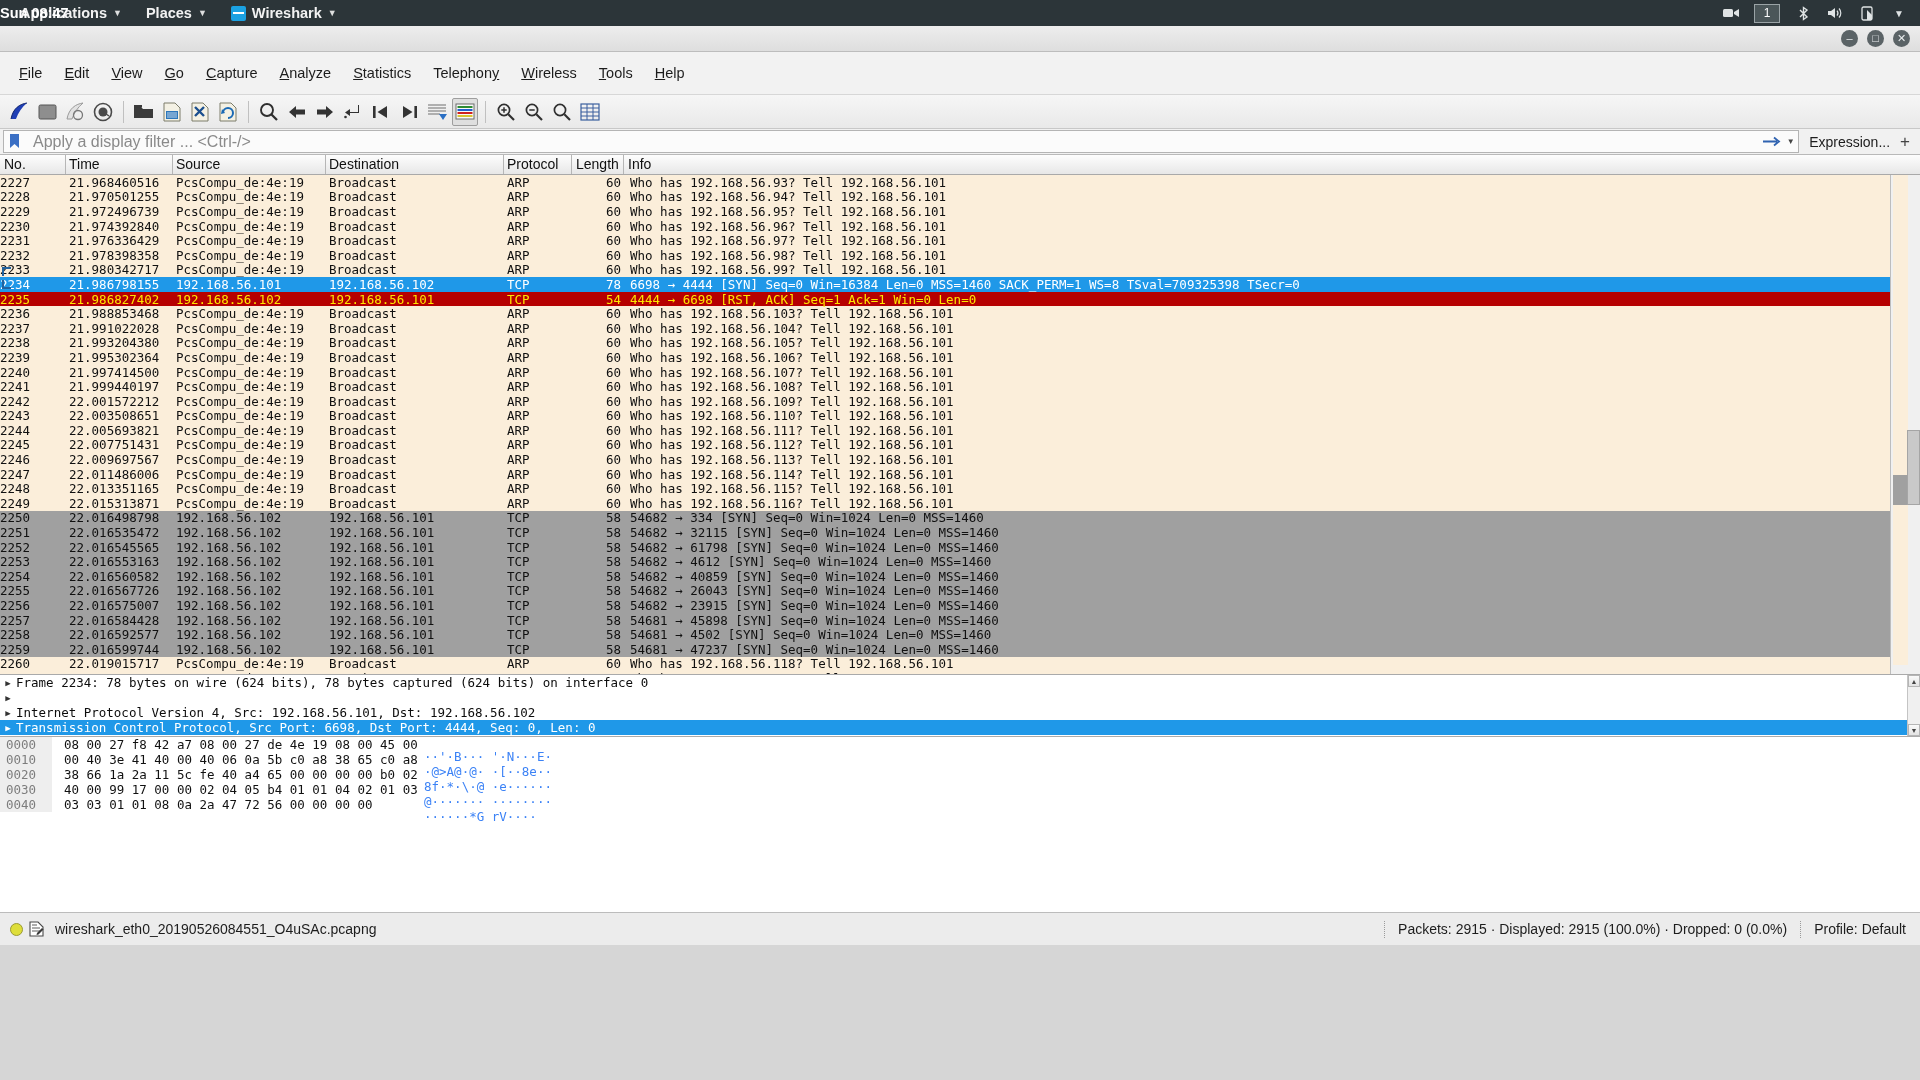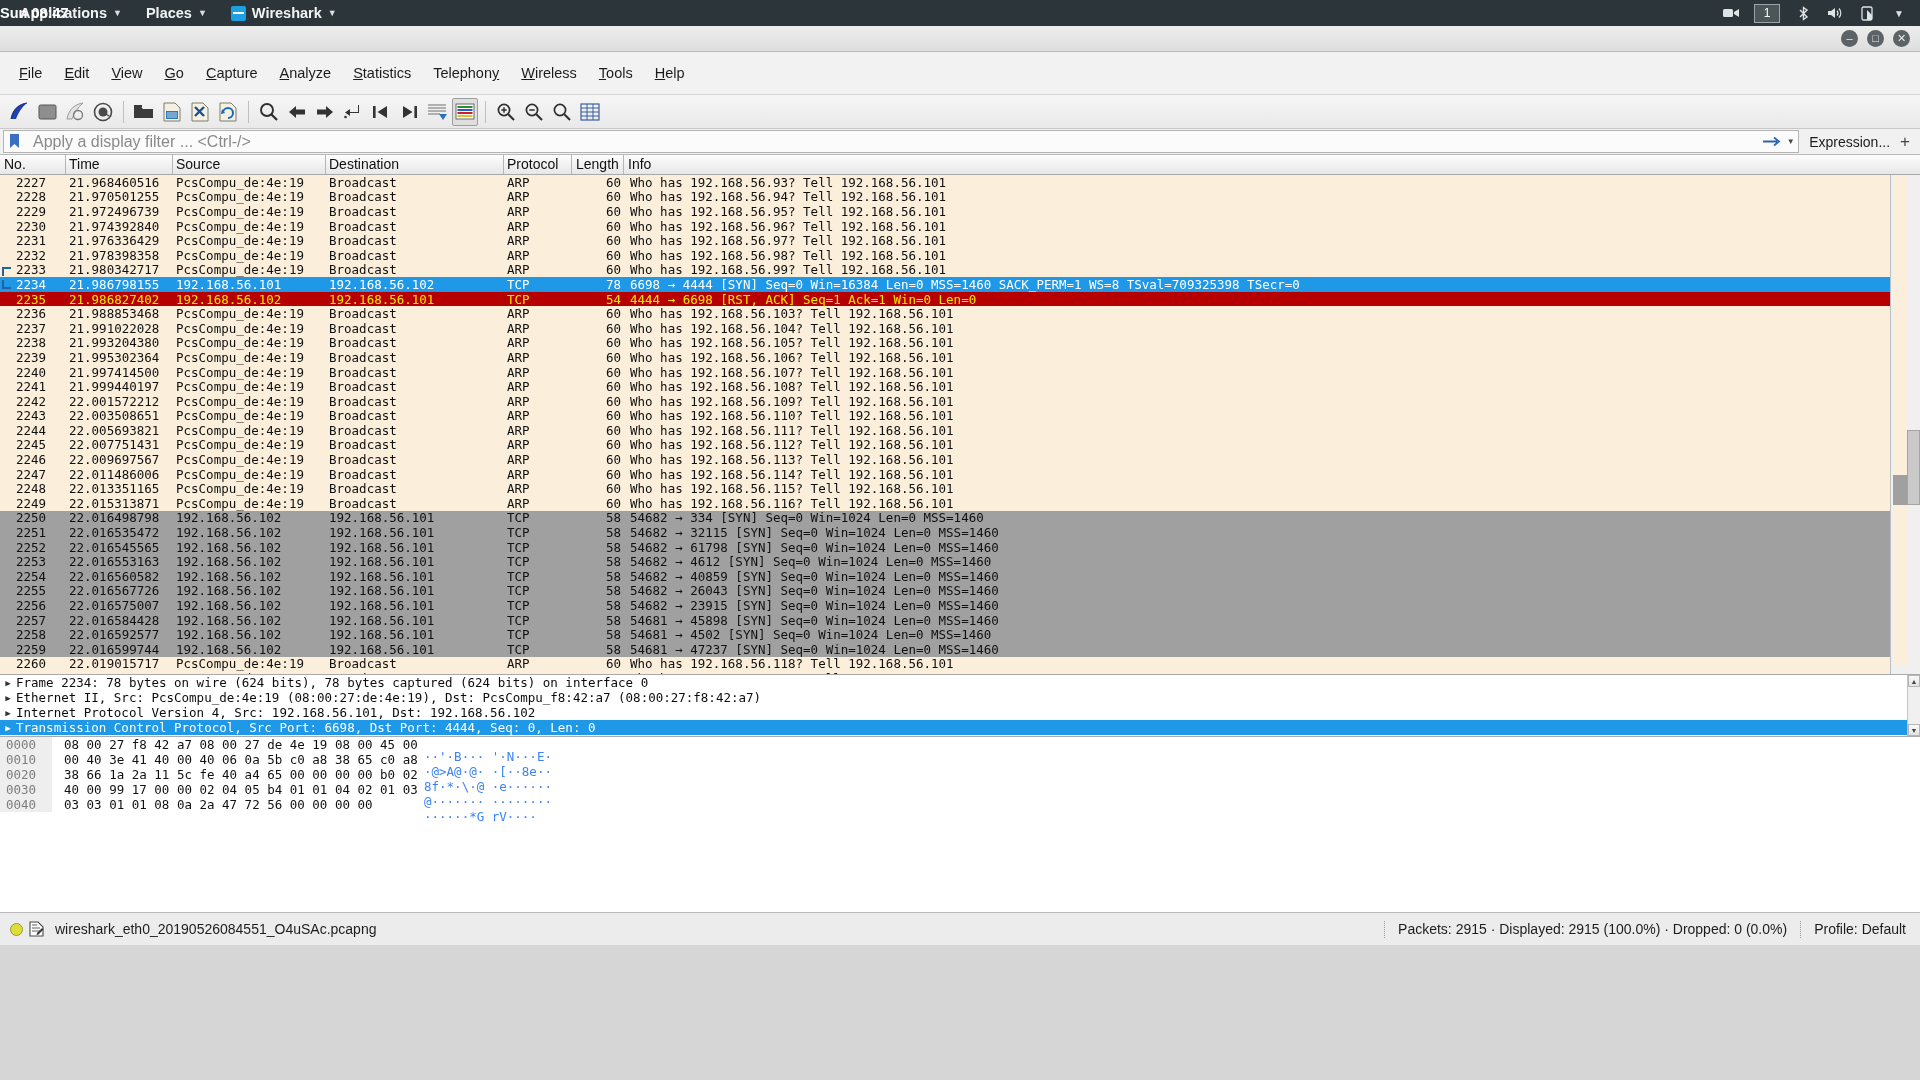--- a/index.html
+++ b/index.html
@@ -145,21 +145,21 @@
     border-right: 1px solid #b6b6b6;
     padding: 1px 0 0 4px;
     overflow: hidden; white-space: nowrap;
   }
   .prow {
     display: flex; height: 14.6px; align-items: center;
     font-family: "DejaVu Sans Mono", monospace;
     font-size: 12.5px; white-space: nowrap;
     color: #101010;
   }
-  .c-no      { width: 66px;  text-align: center; padding-right: 4px; }
+  .c-no      { width: 66px;  text-align: left; padding-right: 4px; }
   .c-time    { width: 107px; text-align: left;  padding-left: 3px;}
   .c-src     { width: 153px; padding-left: 3px; }
   .c-dst     { width: 178px; padding-left: 3px; }
   .c-proto   { width: 68px;  padding-left: 3px; }
   .c-len     { width: 52px;  text-align: right; padding-right: 3px;}
   .c-info    { padding-left: 6px; }
 
   .row-arp   { background: #fbeeda; }
   .row-tcp   { background: #a0a0a0; }
   .row-sel   { background: #1f98e8; color: #fff; }
@@ -797,21 +797,20 @@
 </div>
 
 <div id="detail-pane" style="height:62px;">
   <div id="detail-body">
       <div class="drow">
         <span class="dtri">▶</span>
         <span>Frame 2234: 78 bytes on wire (624 bits), 78 bytes captured (624 bits) on interface 0</span>
       </div>
       <div class="drow">
         <span class="dtri">▶</span>
-        <span>Ethernet II, Src: PcsCompu_de:4e:19 (08:00:27:de:4e:19), Dst: PcsCompu_f8:42:a7 (08:00:27:f8:42:a7)</span>
       </div>
       <div class="drow">
         <span class="dtri">▶</span>
         <span>Internet Protocol Version 4, Src: 192.168.56.101, Dst: 192.168.56.102</span>
       </div>
       <div class="drow sel">
         <span class="dtri">▶</span>
         <span>Transmission Control Protocol, Src Port: 6698, Dst Port: 4444, Seq: 0, Len: 0</span>
       </div>
     </div>

